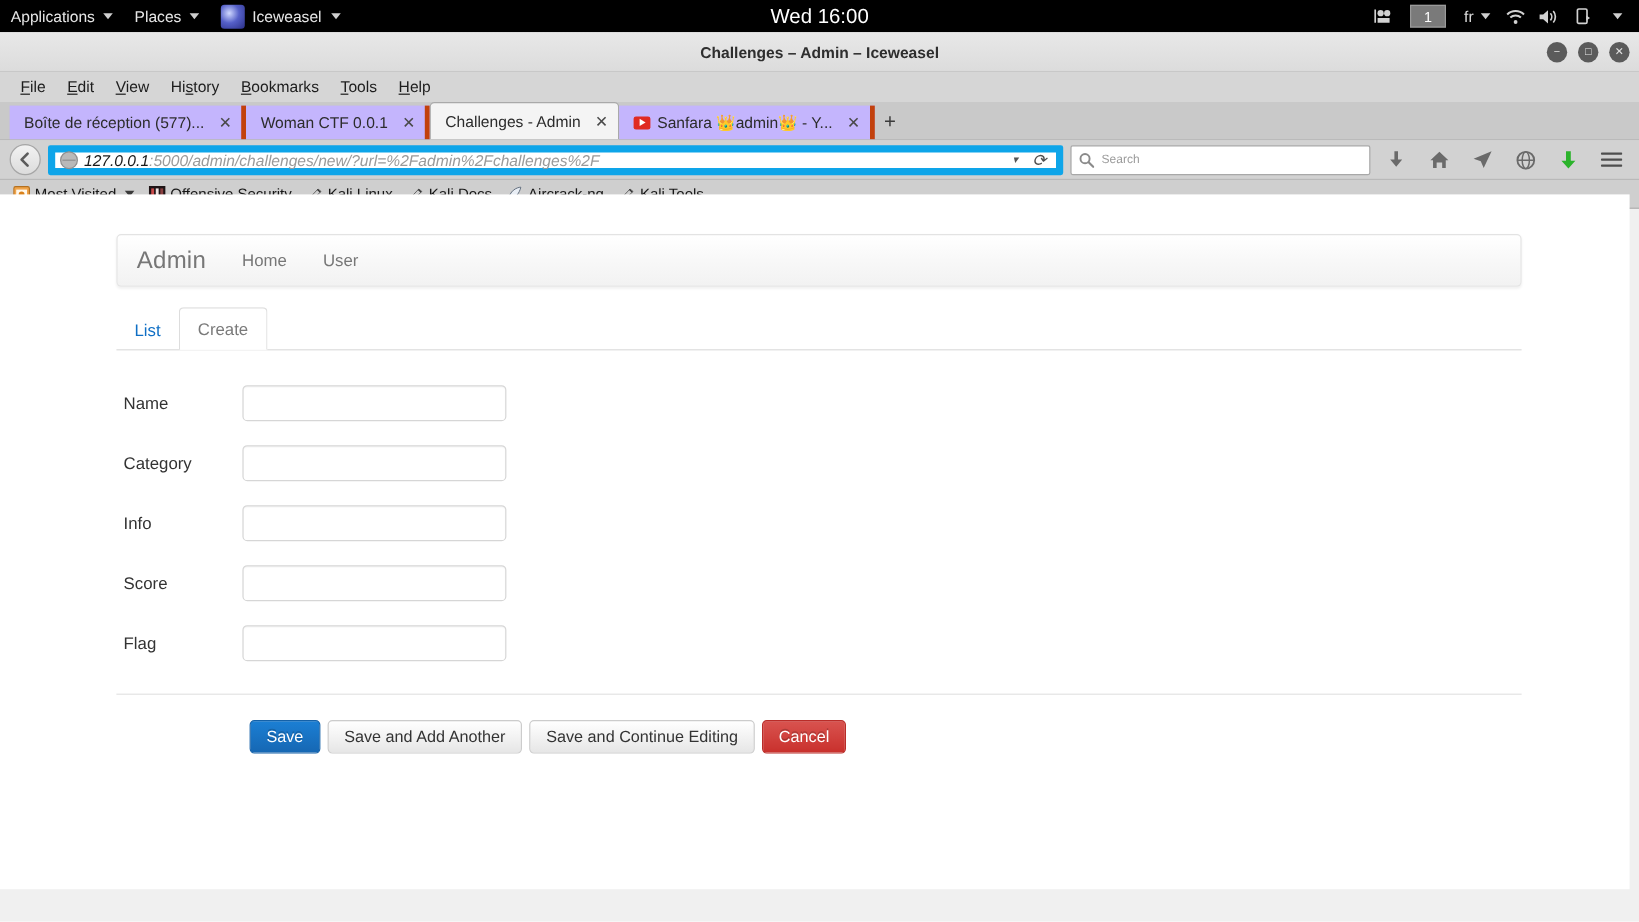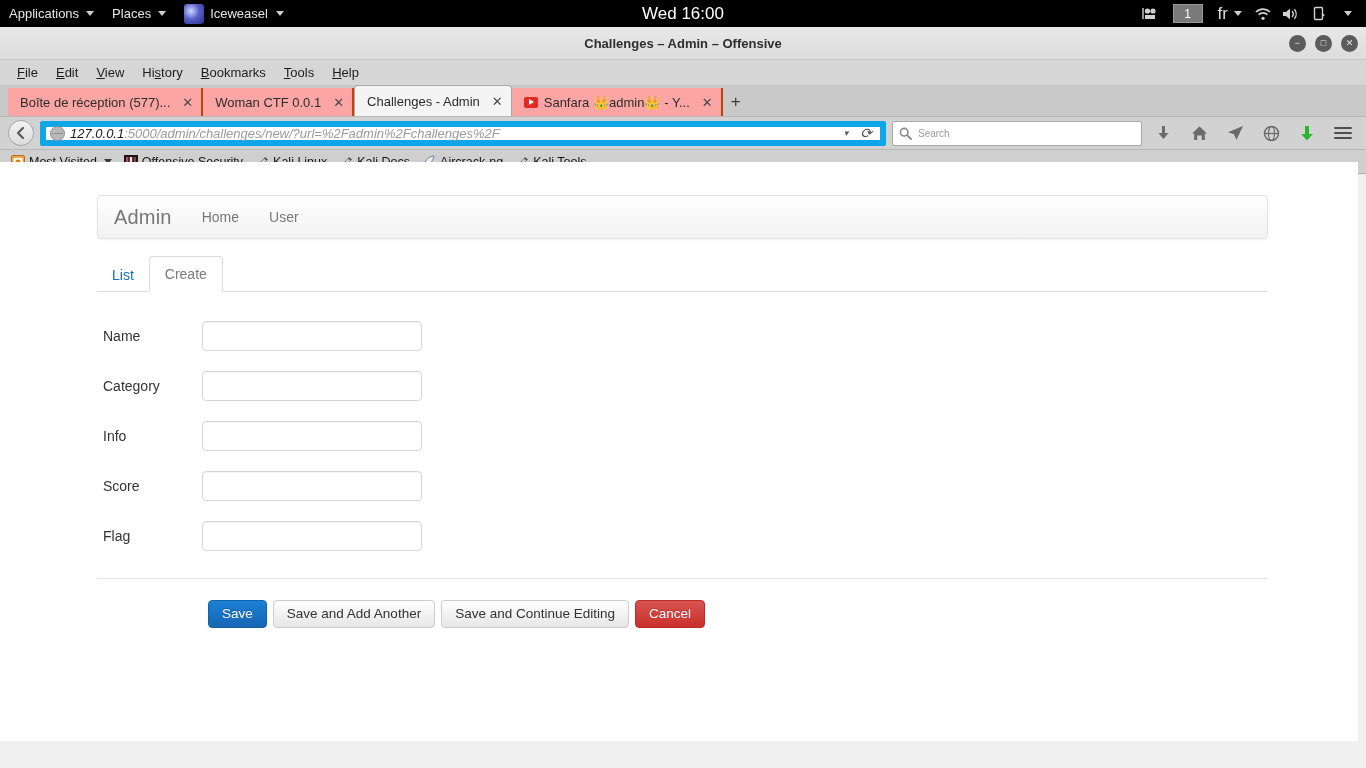--- a/index.html
+++ b/index.html
@@ -44,21 +44,21 @@
     display: flex; align-items: center; justify-content: center;
     color: #d2d2d2; font-size: 14px;
   }
   #workspace-box {
     width: 30px; height: 19px;
     background: #7a7a7a; border: 1px solid #9a9a9a;
     color: #ffffff; font-size: 12px;
     display: flex; align-items: center; justify-content: center;
     margin: 0 7px;
   }
-  #panel-lang { color:#dcdcdc; font-size:17px; display:flex; align-items:center; gap:4px; padding:0 6px;}
+  #panel-lang { color:#dcdcdc; font-size:13px; display:flex; align-items:center; gap:4px; padding:0 6px;}
 
   
   #browser {
     position: absolute; left: 0; top: 27px; width: 1366px; height: 741px;
     background: #f0f0f0;
   }
   #titlebar {
     position: relative; height: 33px;
     background: linear-gradient(to bottom, #e8e8e8 0%, #dcdcdc 100%);
     border-bottom: 1px solid #c8c8c8;
@@ -93,22 +93,22 @@
     height: 32px; background: #c9c9c9;
     display: flex; align-items: flex-end; padding-left: 8px;
     border-bottom: 1px solid #b6b6b6;
   }
   .tab {
     position: relative;
     height: 28px; min-width: 60px;
     display: flex; align-items: center; gap: 6px;
     padding: 0 8px 0 12px;
     font-size: 13px; color: #2c2c2c;
-    background: #fca5a5;
-    border-right: 2px solid #c2410c;
+    background: #c4b5fd;
+    border-right: 4px solid #c2410c;
   }
   .tab.active {
     background: #f4f4f4;
     border: 1px solid #a9a9a9;
     border-bottom: none;
     border-radius: 4px 4px 0 0;
     height: 31px;
   }
   .tab-label {
     max-width: 152px; overflow: hidden;
@@ -320,21 +320,21 @@
     </div>
     <div class="tray-icon">
       <span class="panel-caret"></span>
     </div>
   </div>
 </div>
 
 <div id="browser">
 
   <div id="titlebar">
-    <div id="win-title">Challenges – Admin – Offensive</div>
+    <div id="win-title">Challenges – Admin – Iceweasel</div>
     <div id="win-buttons">
       <div class="win-btn">−</div>
       <div class="win-btn">□</div>
       <div class="win-btn">✕</div>
     </div>
   </div>
 
   <div id="menubar">
       <div class="menu-item"><u>F</u>ile</div>
       <div class="menu-item"><u>E</u>dit</div>

